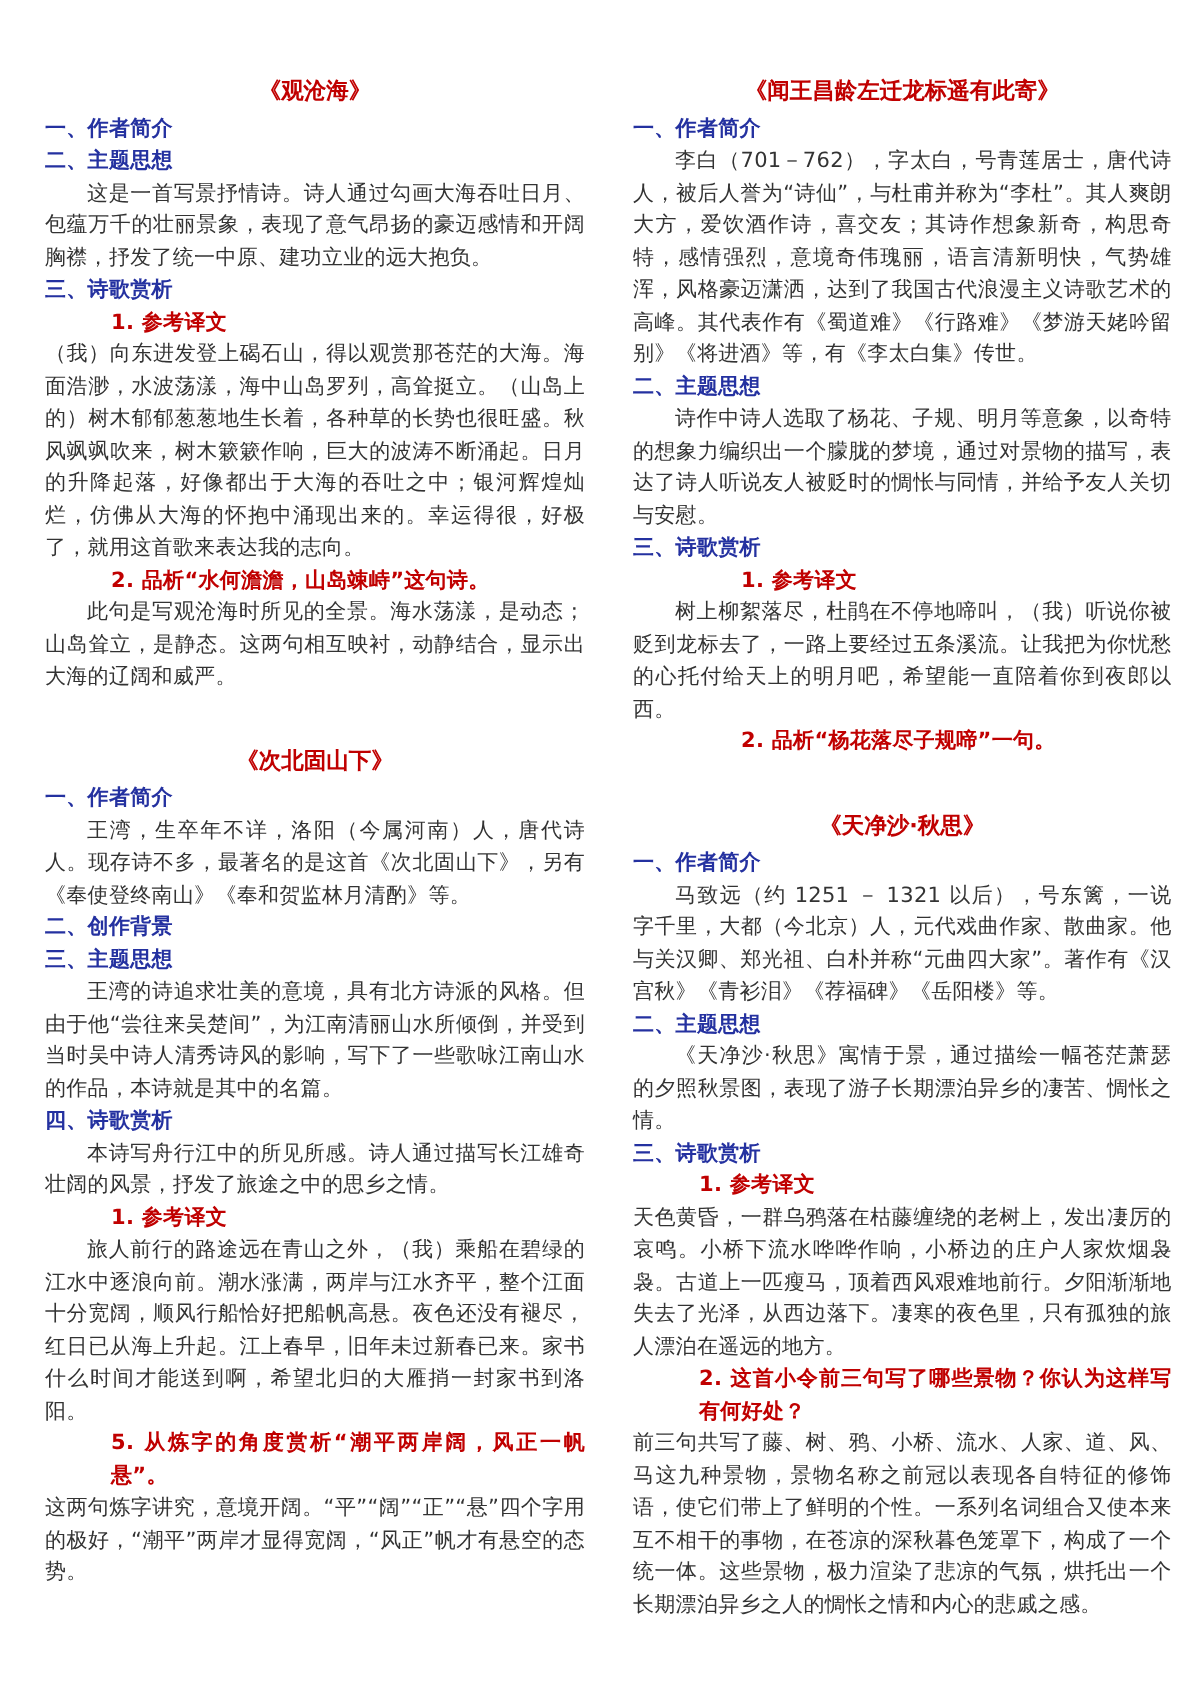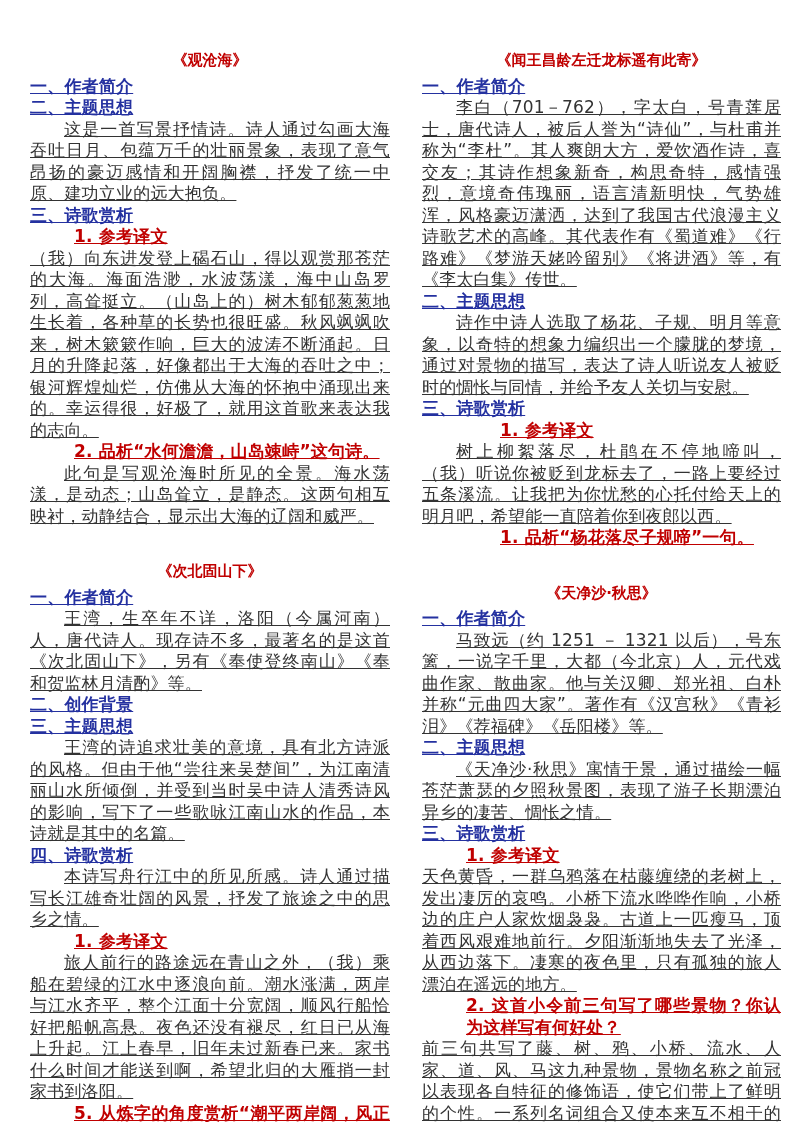--- a/index.html
+++ b/index.html
@@ -35,27 +35,26 @@
   .poem + .poem { margin-top: 34px; }
   .poem-title {
     text-align: center;
     color: var(--red-color, #c00000);
     font-weight: bold;
     font-size: 15px;
     line-height: 21.5px;
     margin-bottom: 4px;
   }
   .blk {
-    font-size: 17px;
+    font-size: 14px;
     line-height: 21.5px;
     text-align: justify;
     text-justify: inter-ideograph;
     margin: 0;
     letter-spacing: 0.2px;
-    text-decoration: underline;
   }
   .h-blue {
     color: var(--blue-color, #2431a0);
     font-weight: bold;
   }
   .h-red, .h-red-indent {
     color: var(--red-color, #c00000);
     font-weight: bold;
     margin-left: 44px;
   }
@@ -96,21 +95,21 @@
   <div class="column right">
       <section class="poem">
         <div class="poem-title">《闻王昌龄左迁龙标遥有此寄》</div>
         <div class="blk h-blue">一、作者简介</div>
         <div class="blk p-indent">李白（701－762），字太白，号青莲居士，唐代诗人，被后人誉为“诗仙”，与杜甫并称为“李杜”。其人爽朗大方，爱饮酒作诗，喜交友；其诗作想象新奇，构思奇特，感情强烈，意境奇伟瑰丽，语言清新明快，气势雄浑，风格豪迈潇洒，达到了我国古代浪漫主义诗歌艺术的高峰。其代表作有《蜀道难》《行路难》《梦游天姥吟留别》《将进酒》等，有《李太白集》传世。</div>
         <div class="blk h-blue">二、主题思想</div>
         <div class="blk p-indent">诗作中诗人选取了杨花、子规、明月等意象，以奇特的想象力编织出一个朦胧的梦境，通过对景物的描写，表达了诗人听说友人被贬时的惆怅与同情，并给予友人关切与安慰。</div>
         <div class="blk h-blue">三、诗歌赏析</div>
         <div class="blk h-red-indent">1. 参考译文</div>
         <div class="blk p-indent">树上柳絮落尽，杜鹃在不停地啼叫，（我）听说你被贬到龙标去了，一路上要经过五条溪流。让我把为你忧愁的心托付给天上的明月吧，希望能一直陪着你到夜郎以西。</div>
-        <div class="blk h-red-indent">1. 品析“杨花落尽子规啼”一句。</div>
+        <div class="blk h-red-indent">2. 品析“杨花落尽子规啼”一句。</div>
       </section>
       <section class="poem">
         <div class="poem-title">《天净沙·秋思》</div>
         <div class="blk h-blue">一、作者简介</div>
         <div class="blk p-indent">马致远（约 1251 － 1321 以后），号东篱，一说字千里，大都（今北京）人，元代戏曲作家、散曲家。他与关汉卿、郑光祖、白朴并称“元曲四大家”。著作有《汉宫秋》《青衫泪》《荐福碑》《岳阳楼》等。</div>
         <div class="blk h-blue">二、主题思想</div>
         <div class="blk p-indent">《天净沙·秋思》寓情于景，通过描绘一幅苍茫萧瑟的夕照秋景图，表现了游子长期漂泊异乡的凄苦、惆怅之情。</div>
         <div class="blk h-blue">三、诗歌赏析</div>
         <div class="blk h-red">1. 参考译文</div>
         <div class="blk p">天色黄昏，一群乌鸦落在枯藤缠绕的老树上，发出凄厉的哀鸣。小桥下流水哗哗作响，小桥边的庄户人家炊烟袅袅。古道上一匹瘦马，顶着西风艰难地前行。夕阳渐渐地失去了光泽，从西边落下。凄寒的夜色里，只有孤独的旅人漂泊在遥远的地方。</div>

